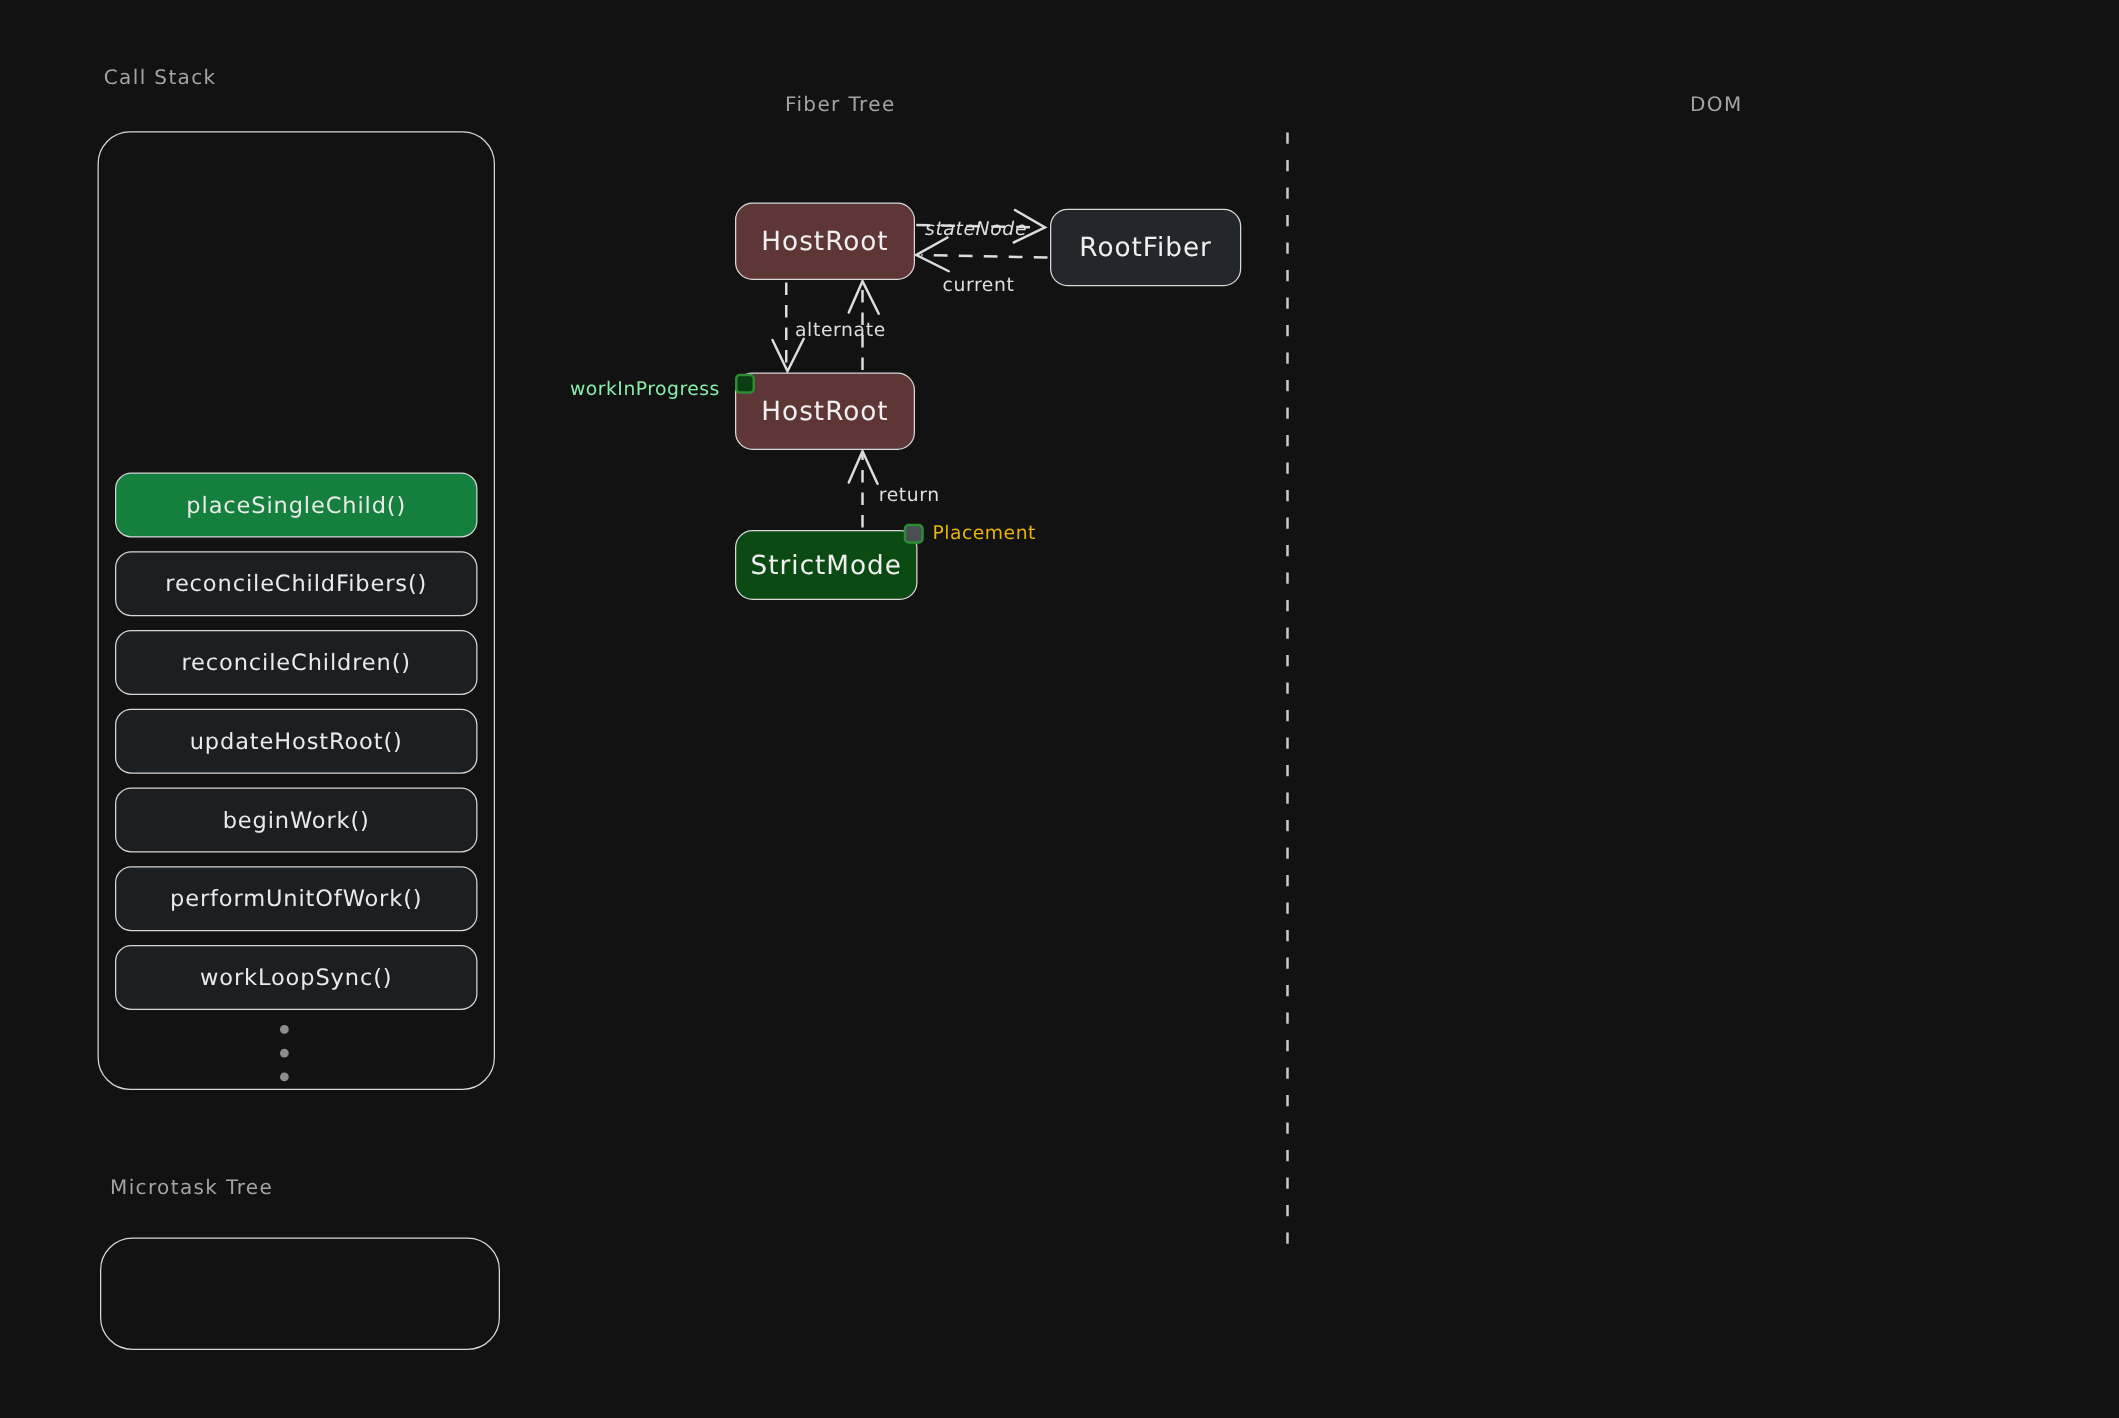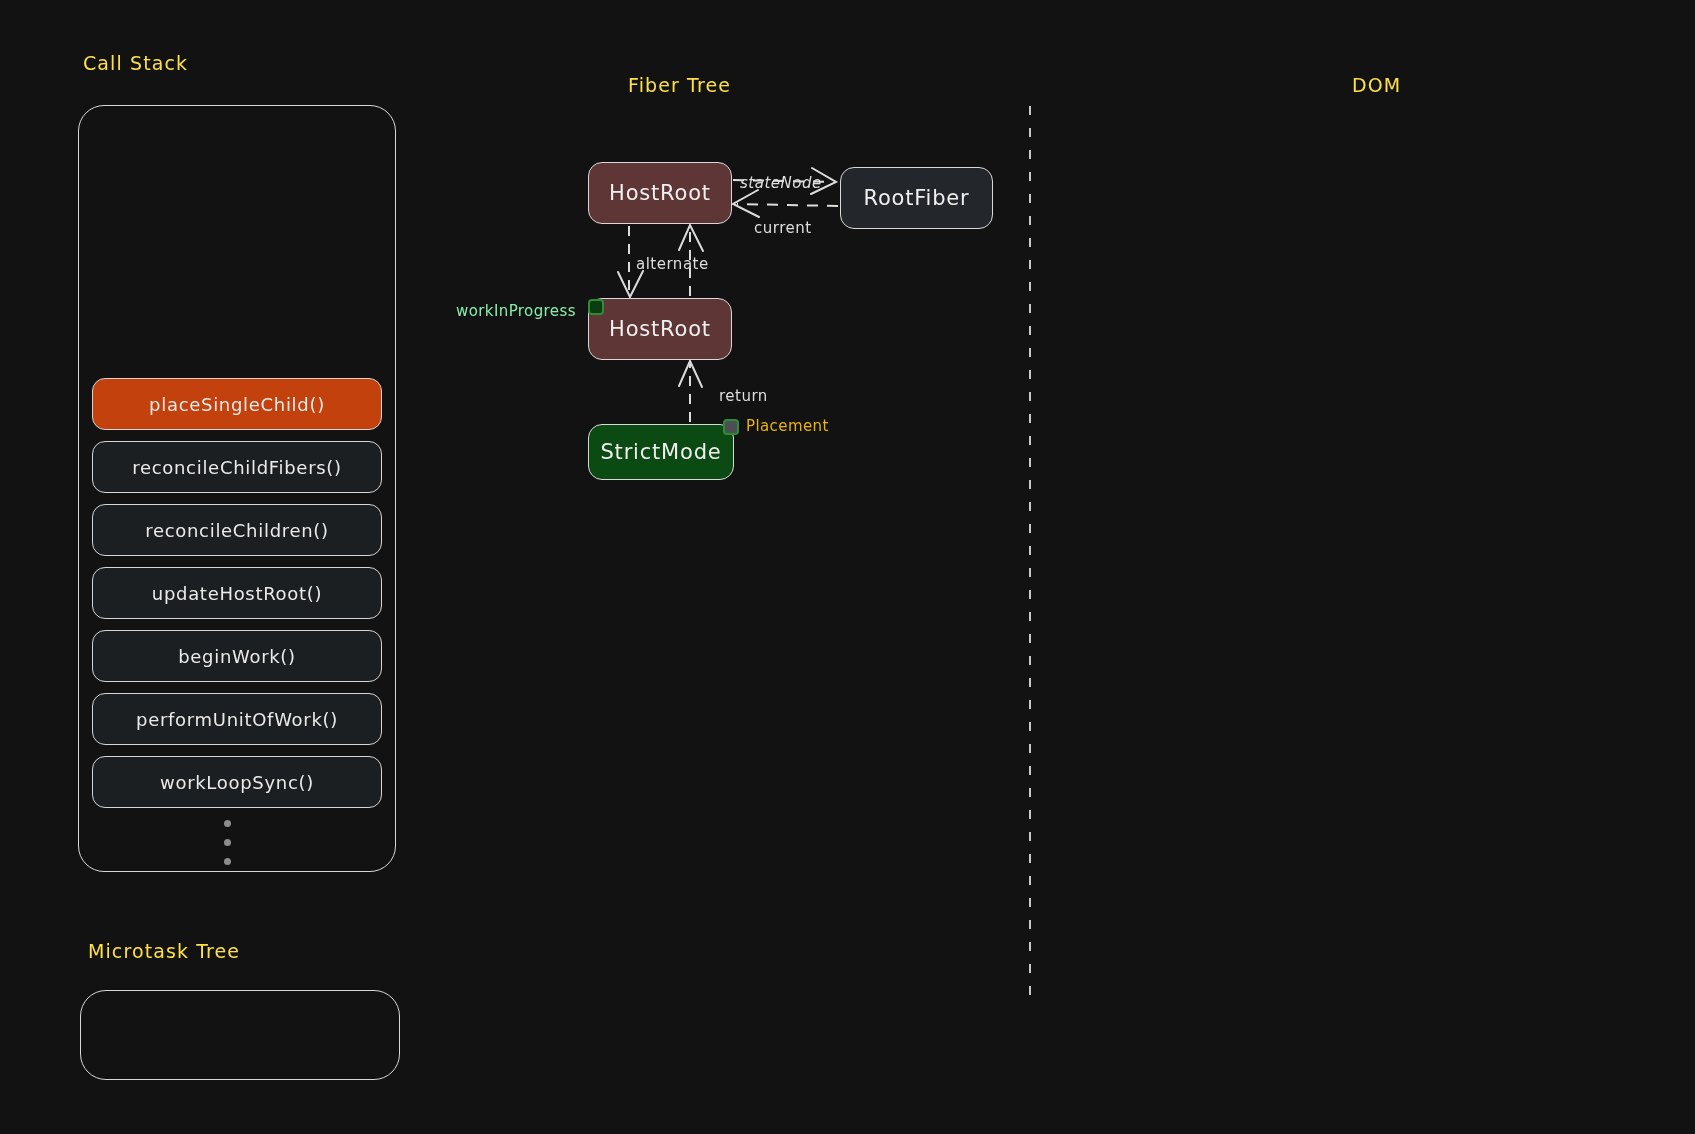--- a/index.html
+++ b/index.html
@@ -24,22 +24,22 @@
 
   
   .sketch {
     font-family: "DejaVu Sans", sans-serif;
     letter-spacing: 0.6px;
   }
 
   
   .section-title {
     position: absolute;
-    font-size: 19px;
-    color: #fde047;
+    font-size: 16px;
+    color: #a3a3a3;
     letter-spacing: 1.1px;
     white-space: nowrap;
   }
   #title-call-stack  { left: 83px;  top: 52px; }
   #title-fiber-tree  { left: 628px; top: 74px; }
   #title-dom         { left: 1352px;top: 74px; text-align: center; }
   #title-microtask   { left: 88px;  top: 940px; }
 
   
   .panel {
@@ -75,21 +75,21 @@
     margin-bottom: 11px;
     border: 1.5px solid #d5d5d5;
     border-radius: 13px;
     background: #1c1f22;
     display: flex;
     align-items: center;
     justify-content: center;
     box-sizing: border-box;
   }
   .stack-frame.top-frame {
-    background: #c2410c;
+    background: #15803d;
   }
   .stack-frame .frame-label {
     font-size: 18px;
     color: #eaeaea;
     letter-spacing: 0.7px;
     white-space: nowrap;
   }
 
   
   #stack-ellipsis {
@@ -138,21 +138,21 @@
   .edge-label {
     position: absolute;
     font-size: 15px;
     color: #dedede;
     white-space: nowrap;
     letter-spacing: 0.5px;
   }
   #label-statenode  { left: 740px; top: 146px; font-style: italic; margin-top: 28px; }
   #label-current    { left: 754px; top: 219px; }
   #label-alternate  { left: 610px; top: 255px; margin-left: 26px; }
-  #label-return     { left: 719px; top: 387px; }
+  #label-return     { left: 703px; top: 387px; }
 
   
   .marker-chip {
     position: absolute;
     width: 16px;
     height: 16px;
     border-radius: 4px;
     box-sizing: border-box;
   }
   #chip-wip {

